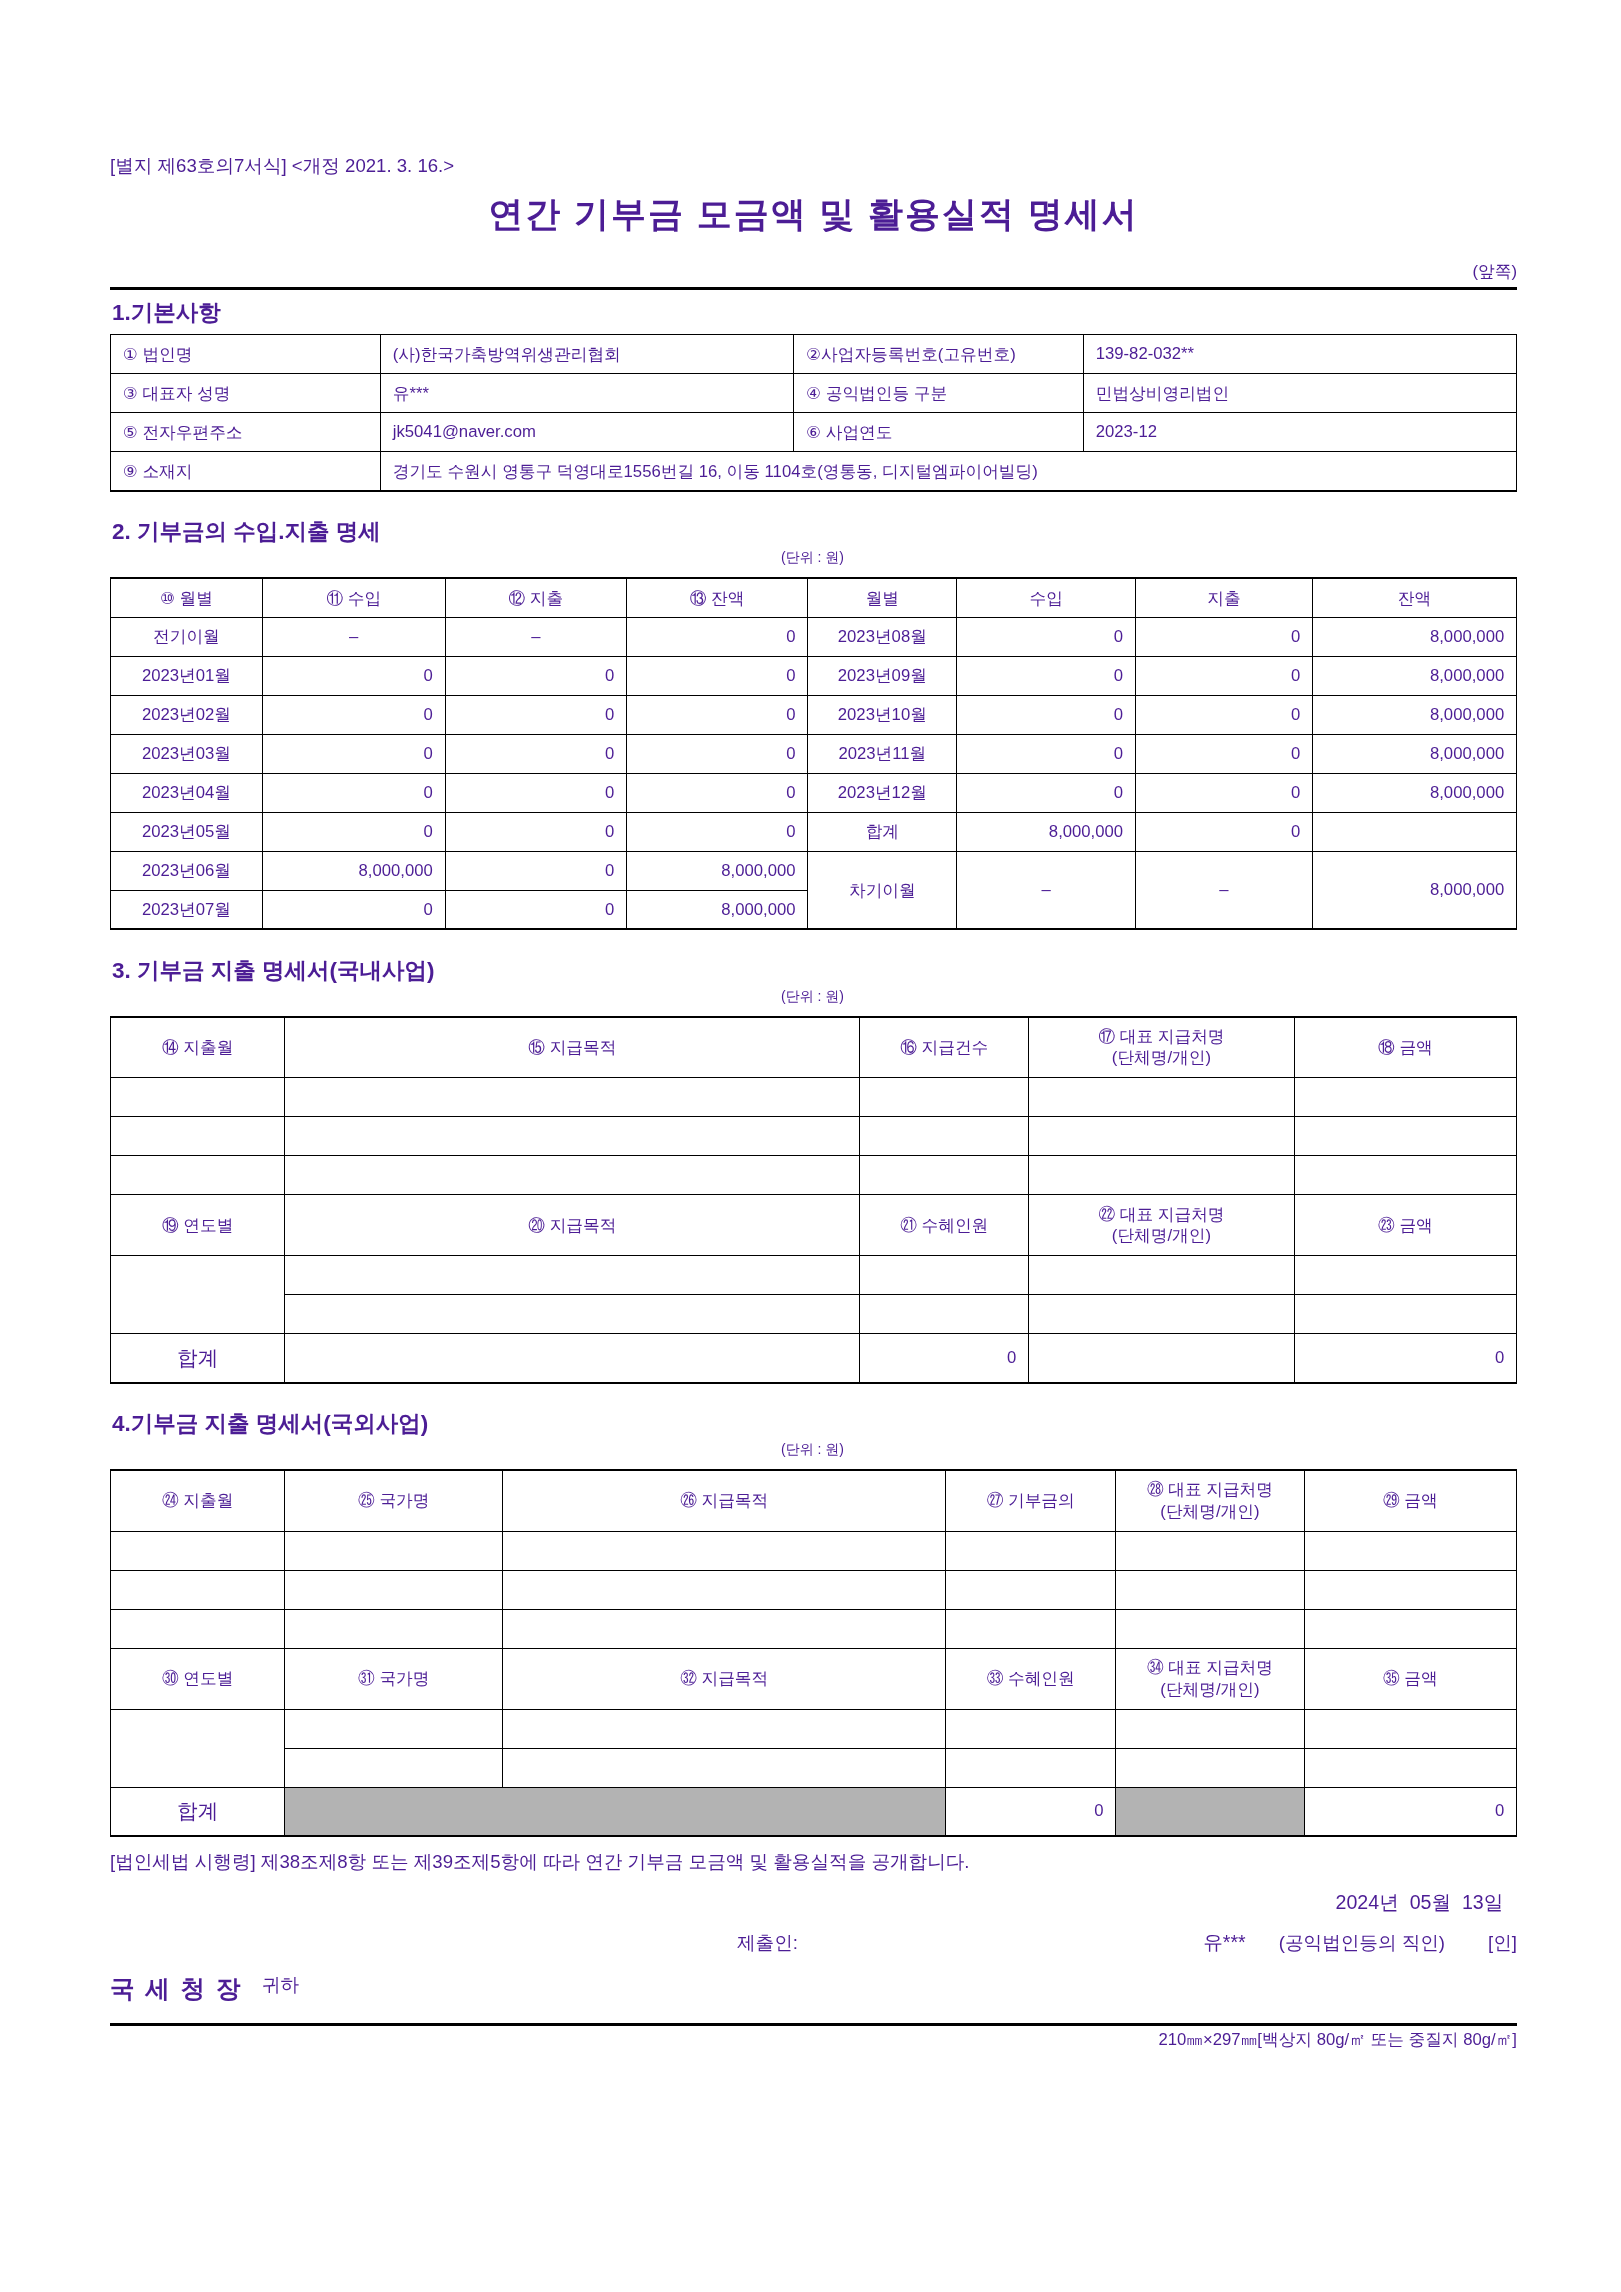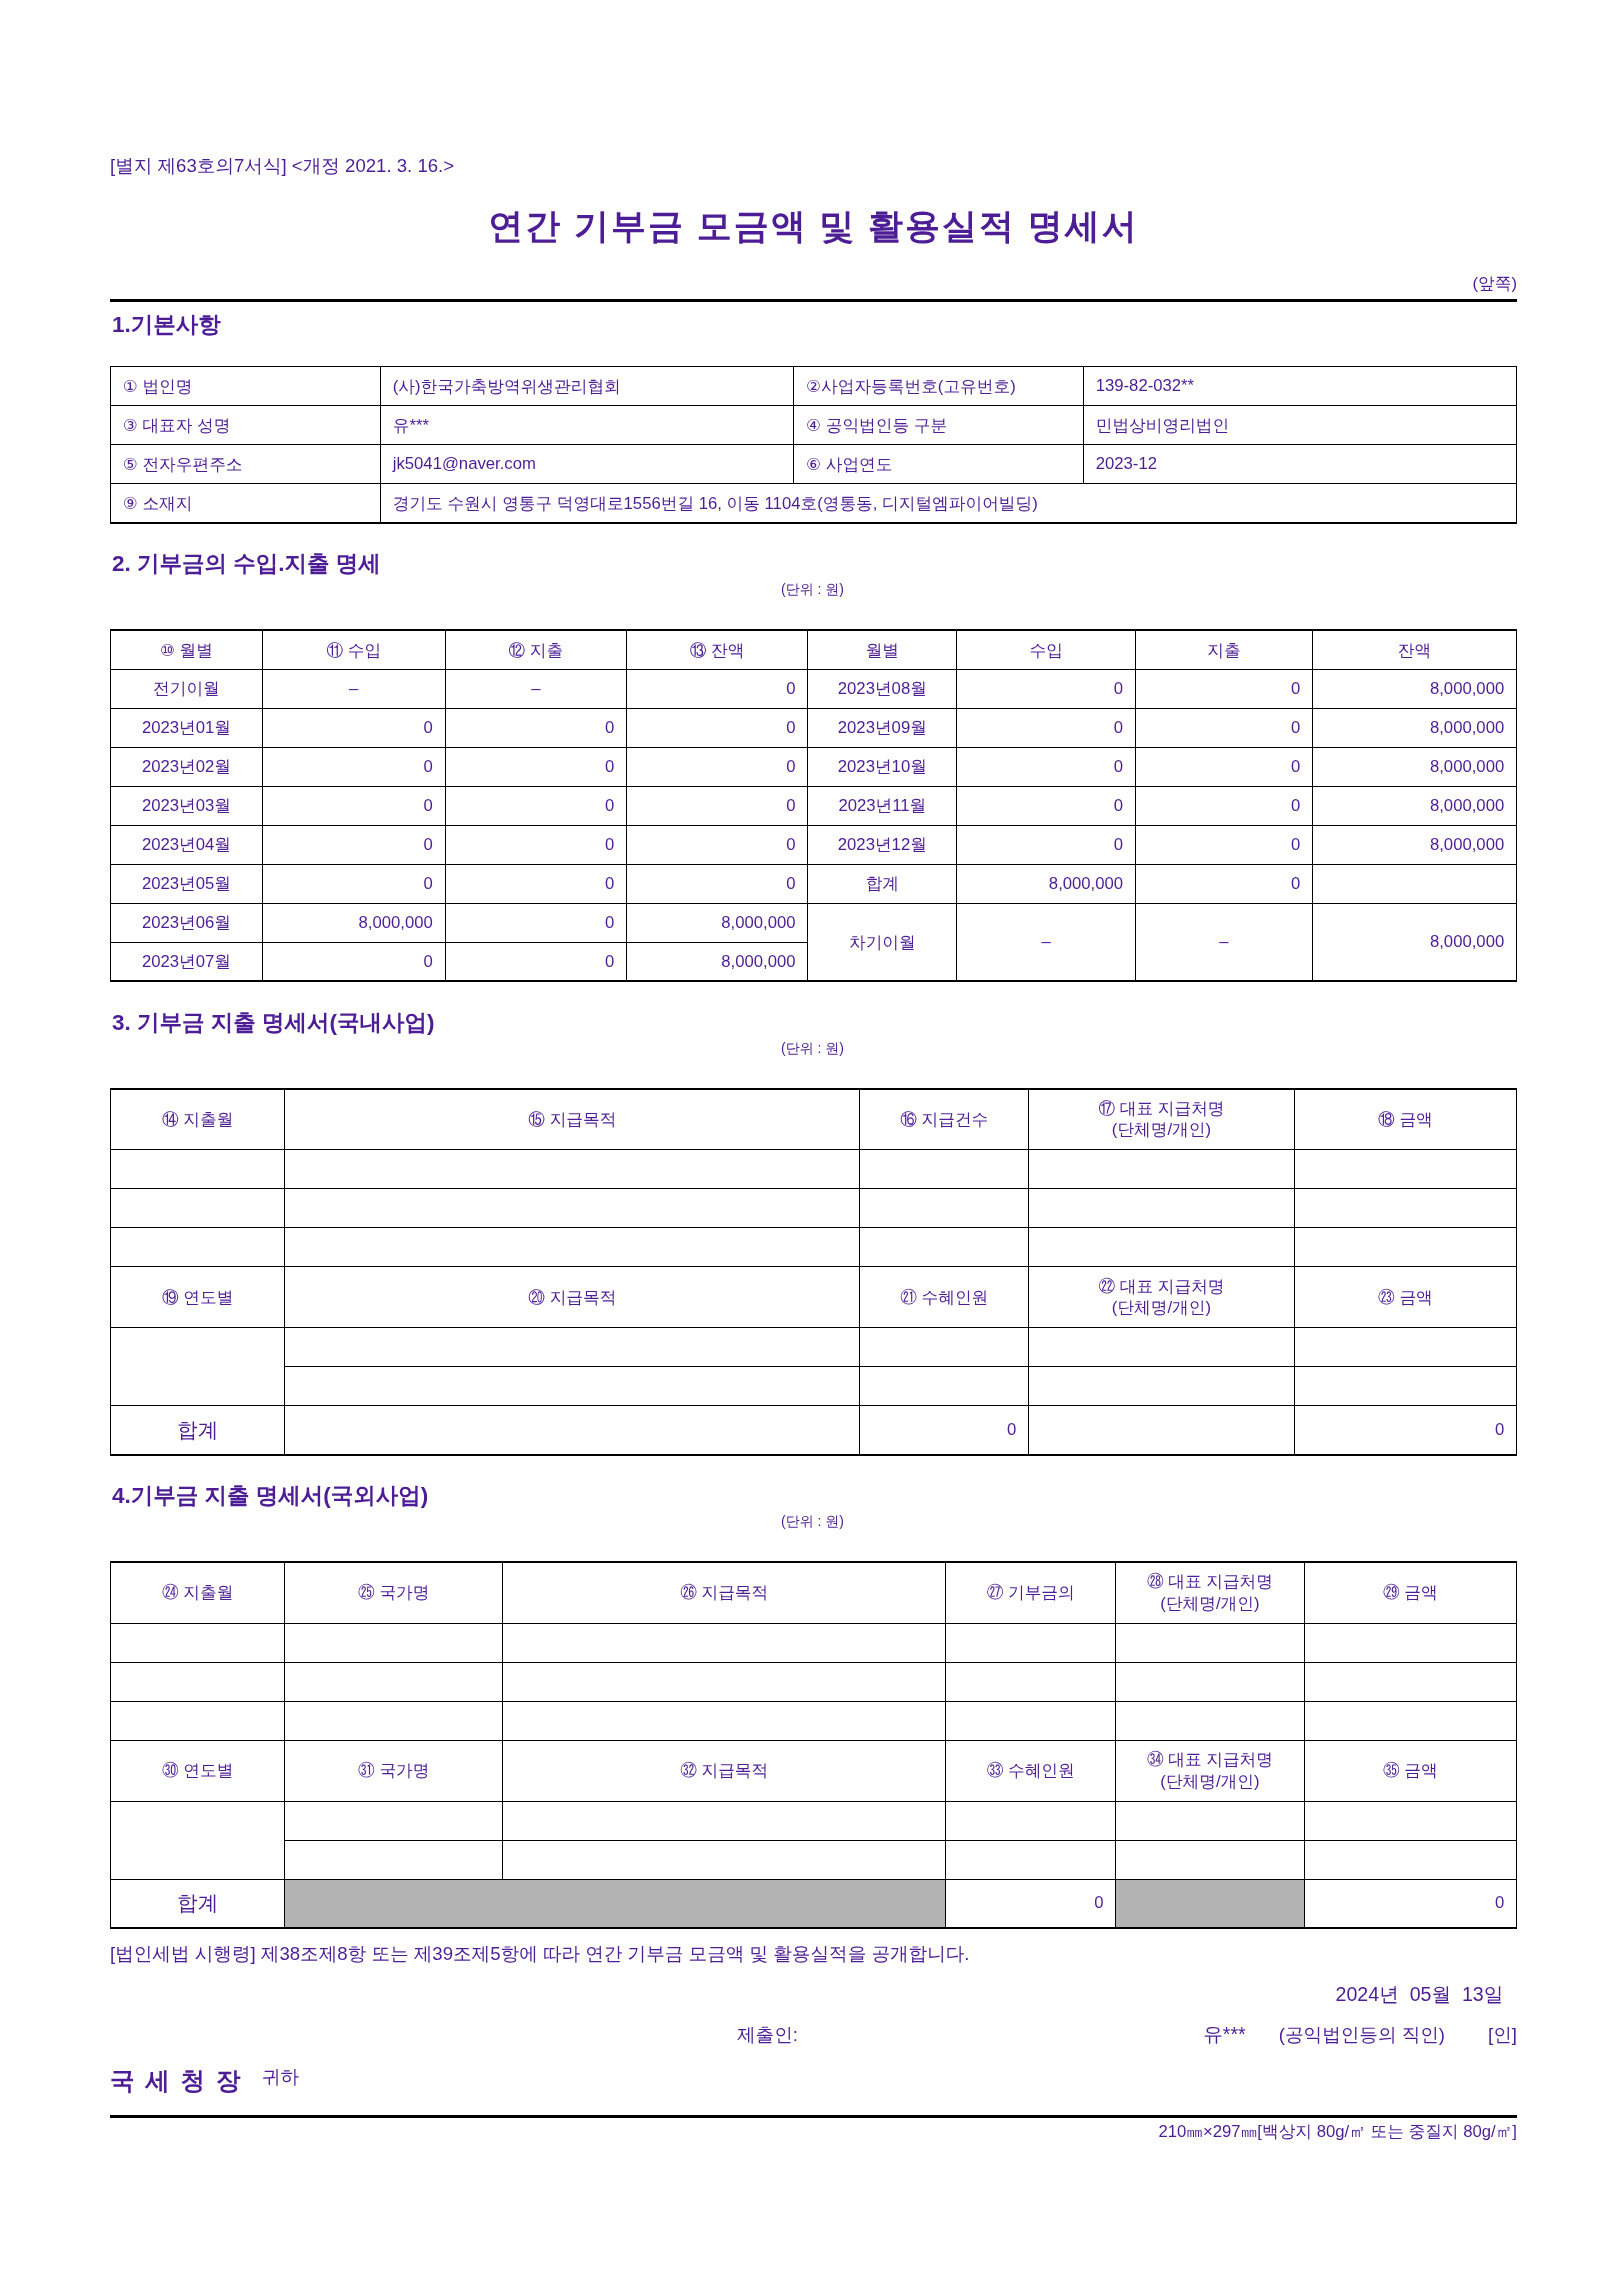--- a/index.html
+++ b/index.html
@@ -5,27 +5,27 @@
   * { box-sizing: border-box; }
   html, body { margin: 0; padding: 0; background: #ffffff; }
   .page {
     position: relative; width: 1621px; height: 2293px;
     background: #ffffff; color: #4c1d95;
     font-family: "Liberation Sans", "DejaVu Sans", sans-serif;
     overflow: hidden;
   }
   .content { position: absolute; left: 110px; top: 0; width: 1407px; }
   .form-note { padding-top: 153px; font-size: 18.6px; }
-  .doc-title { margin-top: 24px; text-align: center; font-size: 35px; font-weight: 700; letter-spacing: 2px; }
+  .doc-title { margin-top: 12px; text-align: center; font-size: 35px; font-weight: 700; letter-spacing: 2px; }
   .front-label { margin-top: 21.6px; text-align: right; font-size: 16.7px; }
   .sec-rule { border-top: 3.9px solid #000; margin-top: 4.9px; }
   .sec-heading { font-size: 22.5px; font-weight: 700; padding: 6.9px 0 5.9px 2px; }
   .sec-heading.spaced { margin-top: 17.6px; padding-bottom: 0; }
   .unit-label { text-align: center; font-size: 14px; padding: 2px 2px 10px 0; }
-  table.tbl { width: 100%; border-collapse: collapse; table-layout: fixed; margin-top: 20px; }
+  table.tbl { width: 100%; border-collapse: collapse; table-layout: fixed; }
   table.tbl td { border: 1px solid #000; font-size: 16.7px; overflow: hidden; white-space: nowrap; vertical-align: middle; }
   table.t-thick { border-top: 2.9px solid #000; border-bottom: 2.9px solid #000; }
   .t1 td { height: 39px; font-size: 17.6px; }
   .lbl { text-align: left; padding-left: 11.8px; }
   .val { text-align: left; padding-left: 11.8px; }
   .ctr { text-align: center; }
   .num { text-align: right; padding-right: 11.8px; }
   .hrow td { height: 39px; }
   .drow td { height: 39px; }
   .hrow2 td { height: 61px; }

